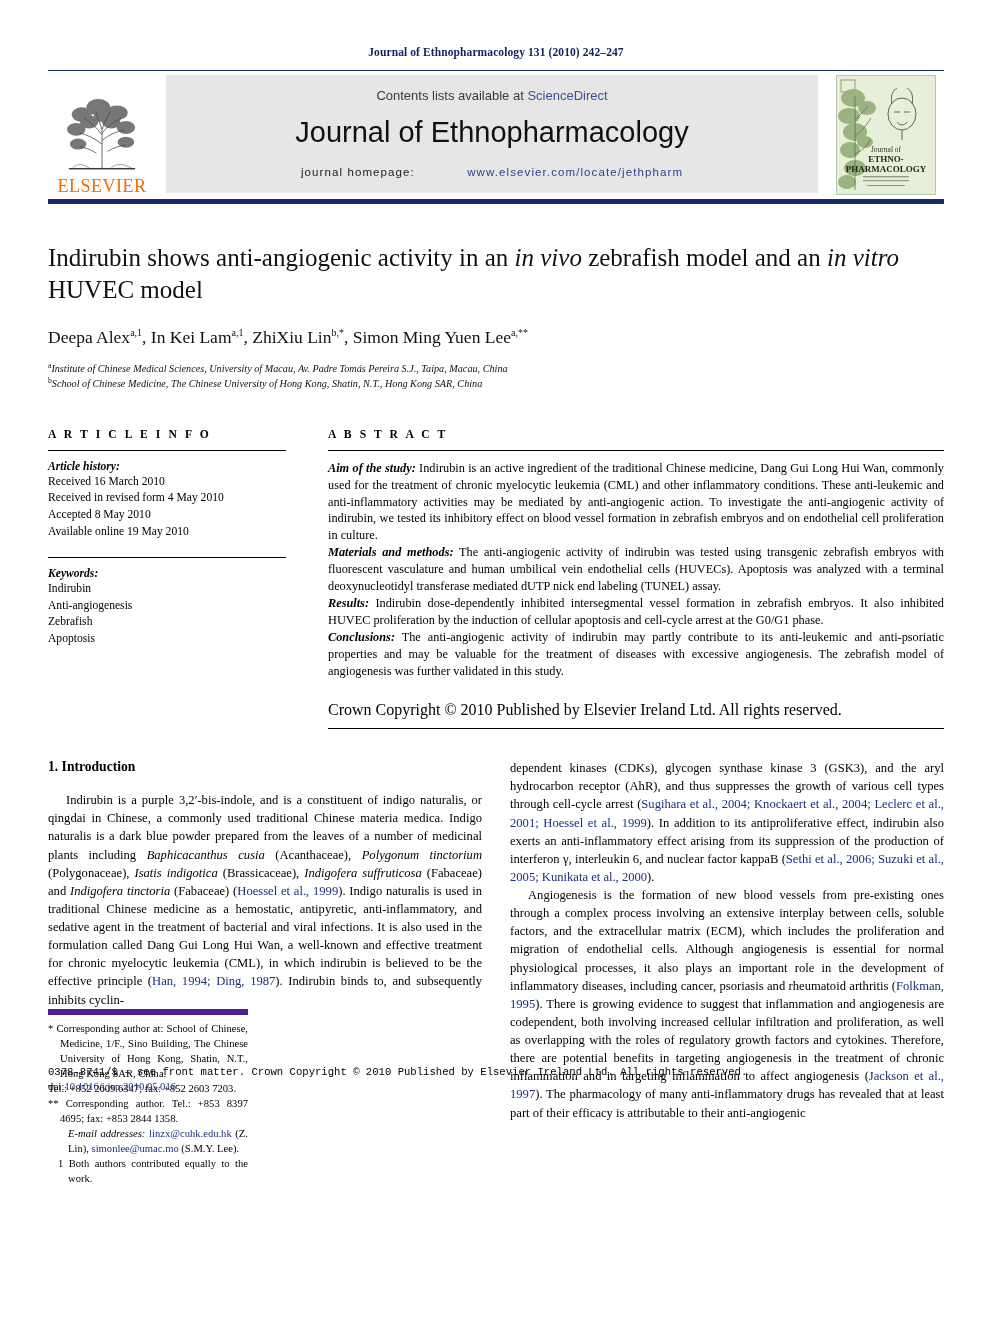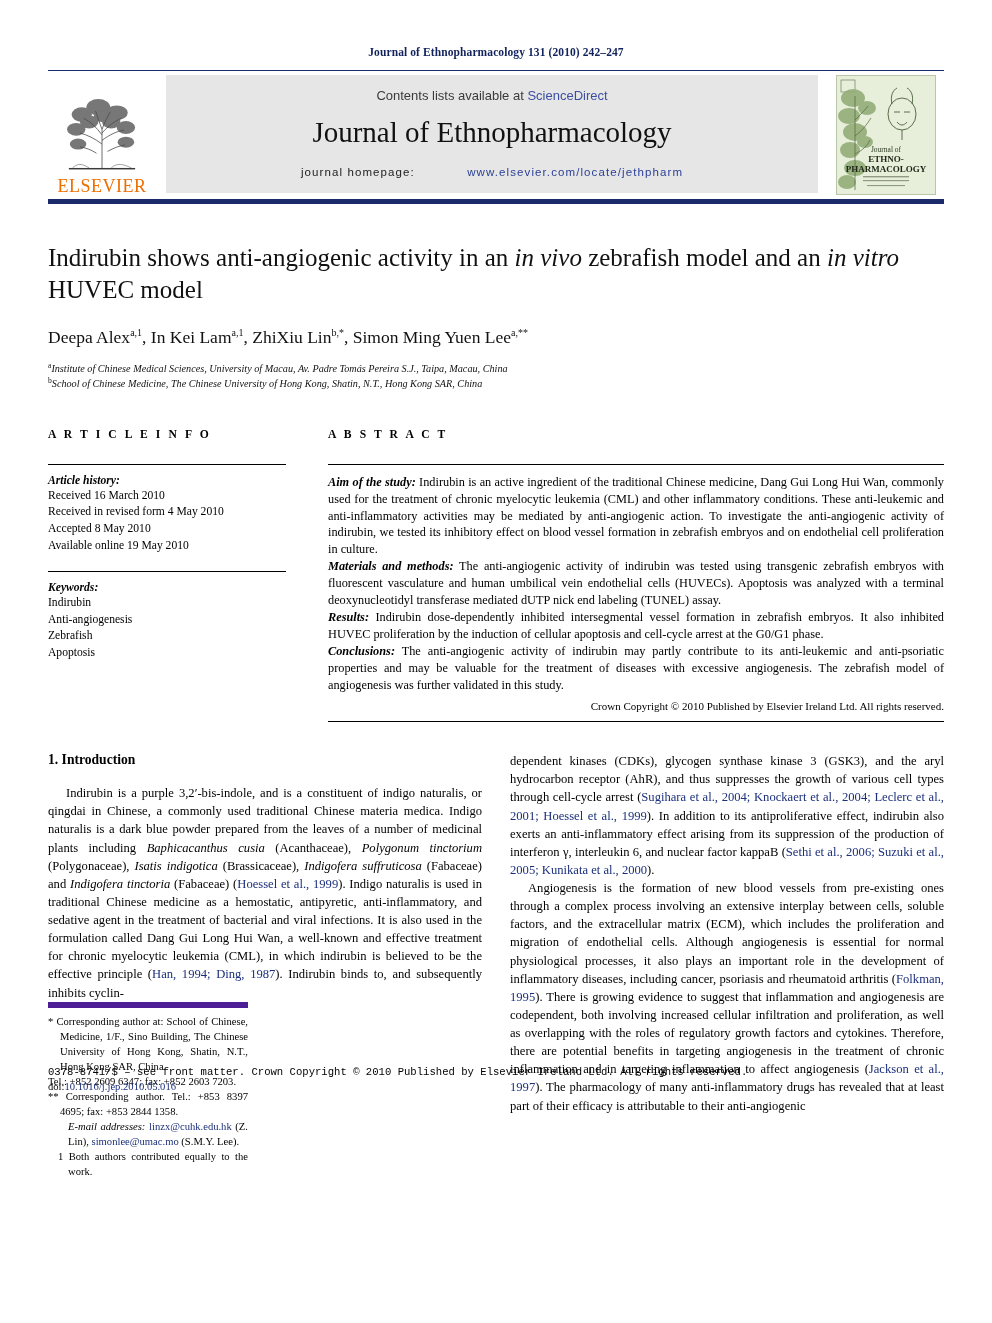--- a/index.html
+++ b/index.html
@@ -81,21 +81,21 @@
   .contents-line {
     font-family: "Liberation Sans", sans-serif;
     font-size: 13px;
     color: #3a3a3a;
     margin-bottom: 14px;
   }
   .contents-line .sd {
     color: #3a4fa0;
   }
   .journal-title {
-    font-family: Liberation Serif, serif;
+    font-family: Liberation Sans, sans-serif;
     font-size: 29px;
     color: #111111;
     line-height: 1.1;
     margin-bottom: 18px;
   }
   .homepage-line {
     font-family: "Liberation Sans", sans-serif;
     font-size: 11.5px;
     letter-spacing: 1.1px;
     color: #222222;
@@ -175,21 +175,21 @@
   }
   .col-abstract {
     flex: 1 1 auto;
   }
   .sect-head {
     font-family: "Liberation Serif", serif;
     font-weight: bold;
     font-size: 11.6px;
     letter-spacing: 2.6px;
     color: #000;
-    margin-bottom: 23px;
+    margin-bottom: 9px;
   }
   .rule {
     border-top: 1px solid #000;
     margin: 0 0 9px 0;
   }
   .rule-thin {
     border-top: 0.8px solid #000;
   }
   .info-sub {
     font-family: "Liberation Serif", serif;
@@ -211,24 +211,23 @@
     line-height: 1.38;
     text-align: justify;
     color: #000;
   }
   .abstract-body p { margin: 0 0 0 0; }
   .abstract-body .lead {
     font-style: italic;
     font-weight: bold;
   }
   .copyright-line {
-    text-align: right;
-    font-family: "Liberation Serif", serif;
-    font-size: 11px;
-    margin-top: 6px;
+    font-family: "Liberation Serif", serif;
+    font-size: 16px;
+    margin-top: 21px;
   }
   .abstract-rule-bottom {
     border-top: 1px solid #000;
     margin-top: 9px;
   }
 
   
   .body-cols {
     display: flex;
     margin-top: 30px;

